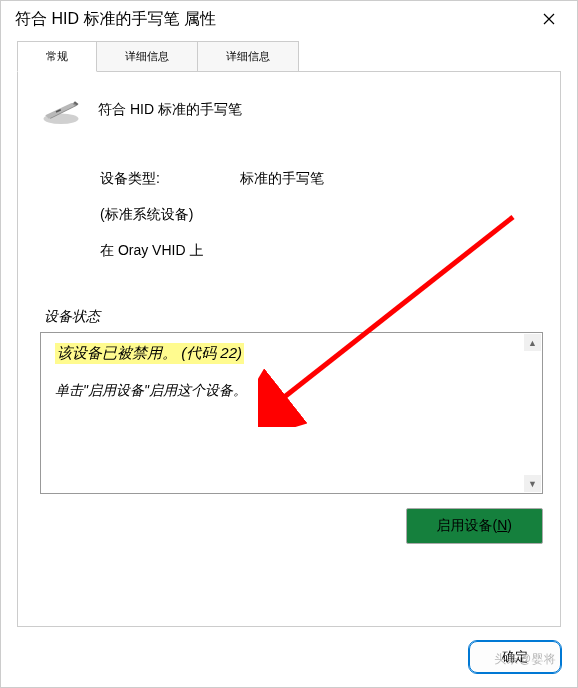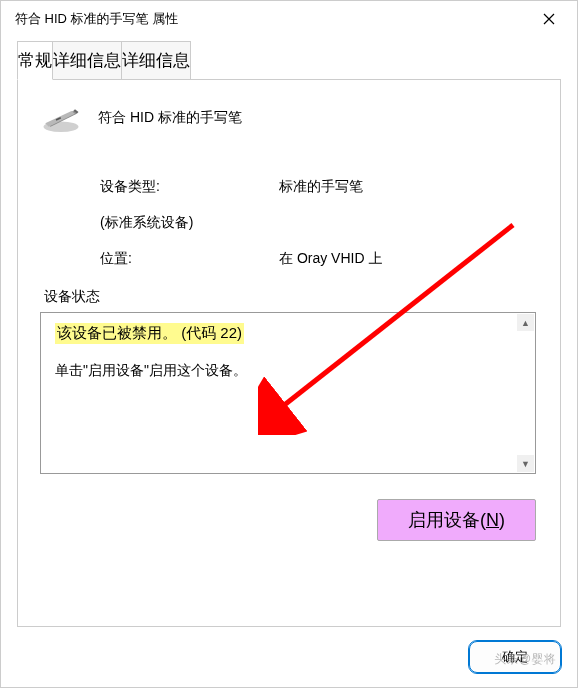--- a/index.html
+++ b/index.html
@@ -25,21 +25,21 @@
       background: #fff;
     }
     .titlebar {
       height: 36px;
       display: flex;
       align-items: center;
       justify-content: space-between;
       padding: 0 8px 0 14px;
     }
     .title-text {
-      font-size: 13px;
+      font-size: 16px;
       color: #000;
     }
     .close-btn {
       width: 40px;
       height: 30px;
       display: flex;
       align-items: center;
       justify-content: center;
       font-size: 16px;
       color: #000;
@@ -53,39 +53,39 @@
     }
     .tabs-wrap {
       position: relative;
     }
     .tabs {
       display: flex;
       position: relative;
       z-index: 2;
     }
     .tab {
-      padding: 7px 0;
+      padding: 7px 28px;
       border: 1px solid #ccc;
       border-bottom: none;
       background: #f7f7f7;
       margin-right: -1px;
-      font-size: 17px;
+      font-size: 11px;
       cursor: pointer;
       position: relative;
     }
     .tab.active {
       background: #fff;
       border-bottom: 1px solid #fff;
       margin-bottom: -1px;
       z-index: 3;
     }
     .tab-panel {
       border: 1px solid #ccc;
       flex: 1;
-      padding: 22px 24px 20px 22px;
+      padding: 22px 17px 20px 22px;
       position: relative;
       z-index: 1;
     }
     .device-header {
       display: flex;
       align-items: center;
       gap: 16px;
       margin-left: 0;
     }
     .device-icon {
@@ -95,31 +95,31 @@
     .device-title {
       font-size: 14px;
     }
     .info-table {
       margin-top: 44px;
       margin-left: 60px;
     }
     .info-row {
       display: flex;
       margin-bottom: 18px;
-      gap: 39px;
     }
     .info-label {
       width: 140px;
       font-size: 14px;
     }
     .info-value {
       font-size: 14px;
     }
     .status-section {
-      margin-top: 20px;
+      margin-top: 48px;
+      font-style: italic;
     }
     .status-title {
       font-size: 14px;
       margin-bottom: 6px;
       margin-left: 4px;
     }
     .status-box {
       border: 1px solid #999;
       height: 162px;
       padding: 10px 28px 10px 14px;
@@ -162,26 +162,25 @@
       font-size: 9px;
       color: #666;
     }
     .enable-row {
       display: flex;
       justify-content: flex-end;
       margin-top: 14px;
     }
     .enable-btn {
       border: 1px solid #aaa;
-      background: #f0abfc;
+      background: #15803d;
       padding: 8px 30px;
-      font-size: 18px;
+      font-size: 14px;
       cursor: pointer;
       border-radius: 2px;
-      margin-top: 11px;
     }
     .footer {
       display: flex;
       justify-content: flex-end;
       padding: 14px 16px;
       gap: 10px;
     }
     .footer-btn {
       border: 1px solid #aaa;
       background: #fdfdfd;
@@ -254,21 +253,20 @@
 
       <div class="info-table">
         <div class="info-row">
           <span class="info-label">设备类型:</span>
           <span class="info-value">标准的手写笔</span>
         </div>
         <div class="info-row">
           <span class="info-value">(标准系统设备)</span>
         </div>
         <div class="info-row">
-          <span class="info-label">位置:</span>
           <span class="info-value">在 Oray VHID 上</span>
         </div>
       </div>
 
       <div class="status-section">
         <div class="status-title">设备状态</div>
         <div class="status-box">
           <span class="status-line1">该设备已被禁用。 (代码 22)</span>
           <div class="status-line2">单击"启用设备"启用这个设备。</div>
           <div class="scroll-up">▲</div>

